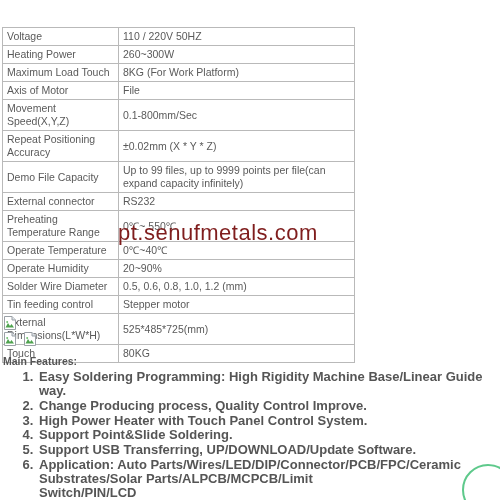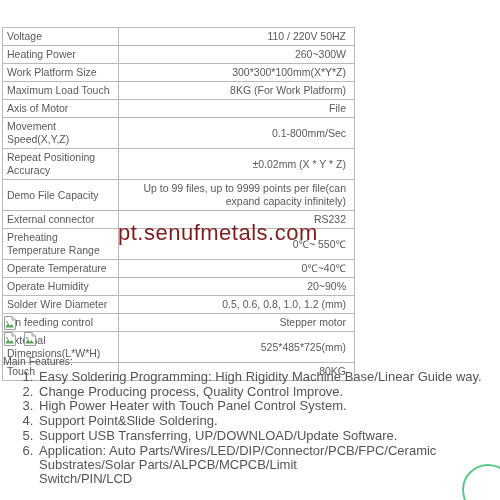--- a/index.html
+++ b/index.html
@@ -49,21 +49,21 @@
   table.spec td {
     border: 1px solid #b9b9b9;
     padding: 2px 8px 2px 4px;
     font-size: 10.5px;
     line-height: 13px;
     color: #5a5a5a;
     vertical-align: middle;
     background: transparent;
   }
   table.spec td.k { width: 103px; }
-  table.spec td.v { width: 223px; text-align: right; }
+  table.spec td.v { width: 223px; }
 
   
   #broken-images {
     position: absolute;
     left: 3px;
     top: 316px;
     z-index: 3;
   }
   .brk-row { display: block; height: 16px; }
   .brk {
@@ -76,20 +76,21 @@
   }
   .brk svg { display: block; }
 
   
   #features {
     position: absolute;
     left: 3px;
     top: 354px;
     width: 494px;
     z-index: 3;
+    font-weight: bold;
   }
   #features-title {
     font-size: 10.5px;
     line-height: 14px;
     color: #555555;
     margin-bottom: 2px;
   }
   ol.feat {
     margin: 0;
     padding: 0 0 0 34px;
@@ -123,24 +124,20 @@
 <div id="spec-table-wrap">
   <table class="spec" id="spec-table">
     <tbody id="spec-body">
         <tr>
           <td class="k">Voltage</td>
           <td class="v">110 / 220V 50HZ</td>
         </tr>
         <tr>
           <td class="k">Heating Power</td>
           <td class="v">260~300W</td>
-        </tr>
-        <tr>
-          <td class="k">Work Platform Size</td>
-          <td class="v">300*300*100mm(X*Y*Z)</td>
         </tr>
         <tr>
           <td class="k">Maximum Load Touch</td>
           <td class="v">8KG (For Work Platform)</td>
         </tr>
         <tr>
           <td class="k">Axis of Motor</td>
           <td class="v">File</td>
         </tr>
         <tr>

